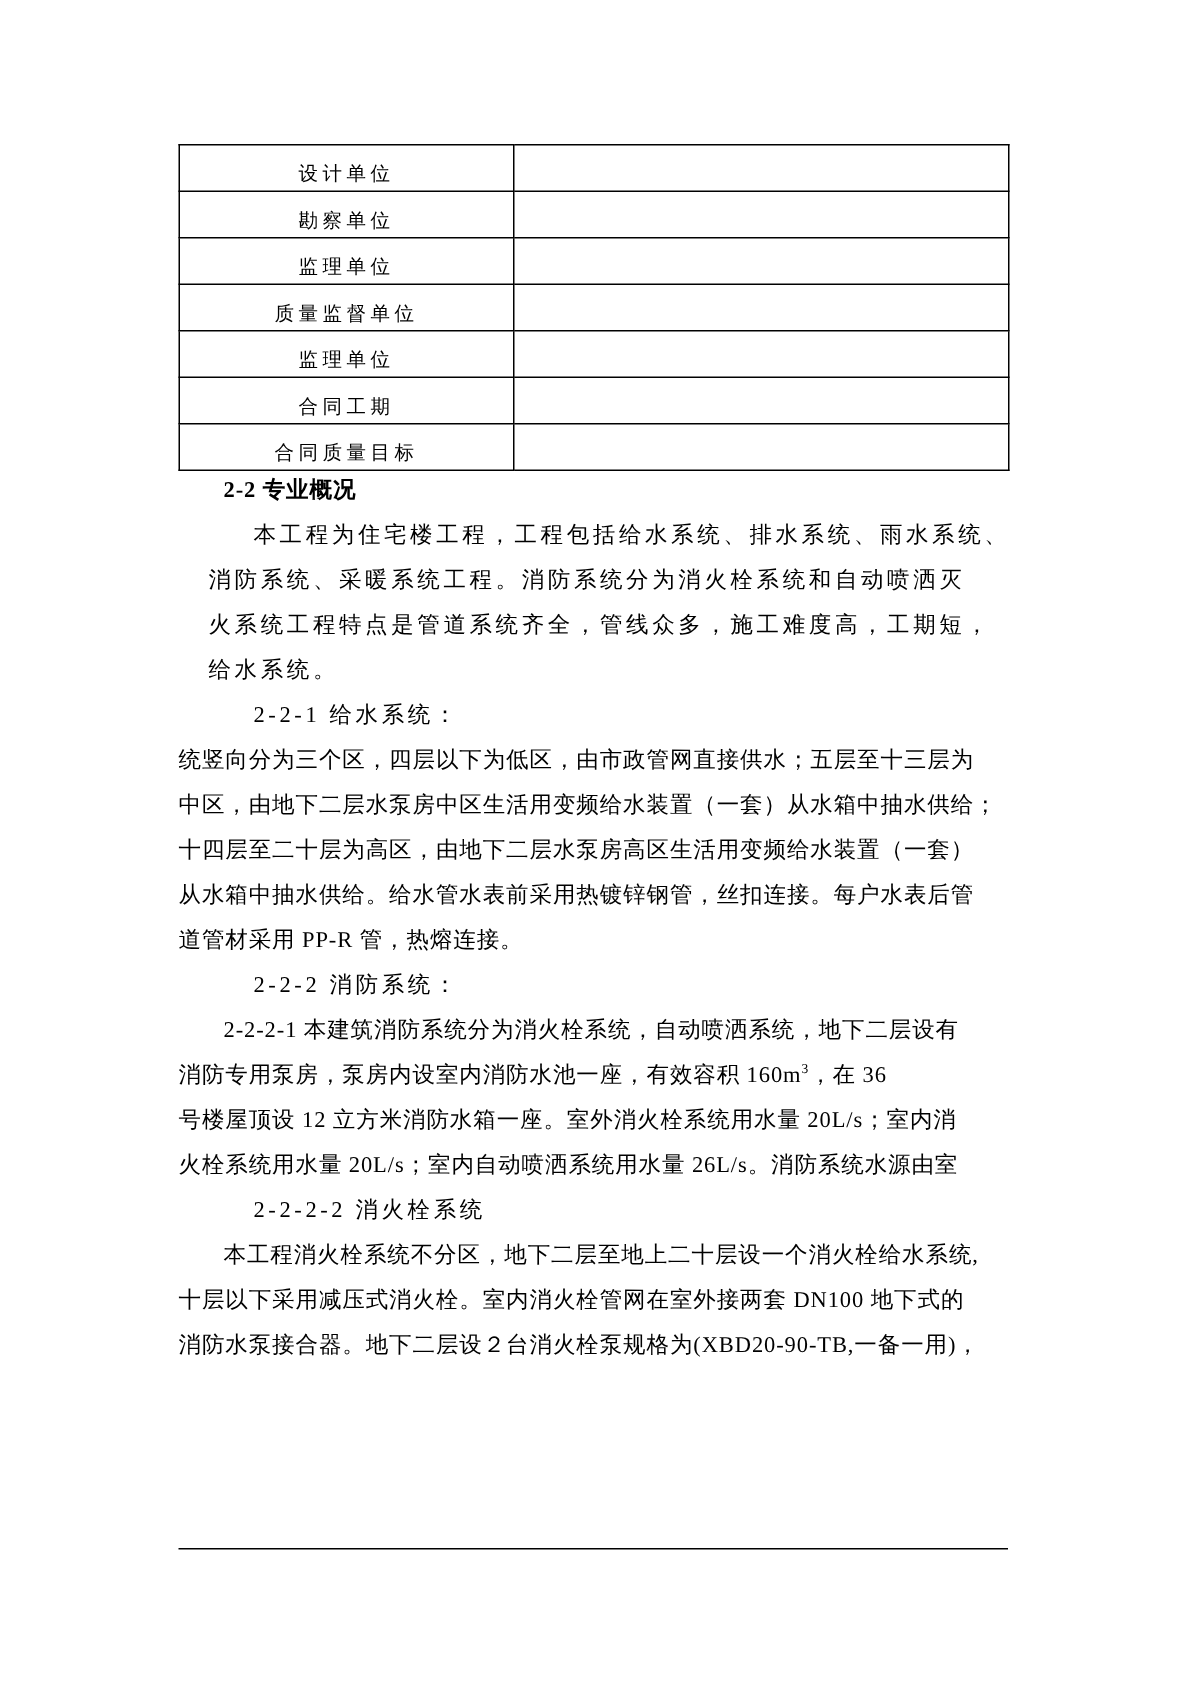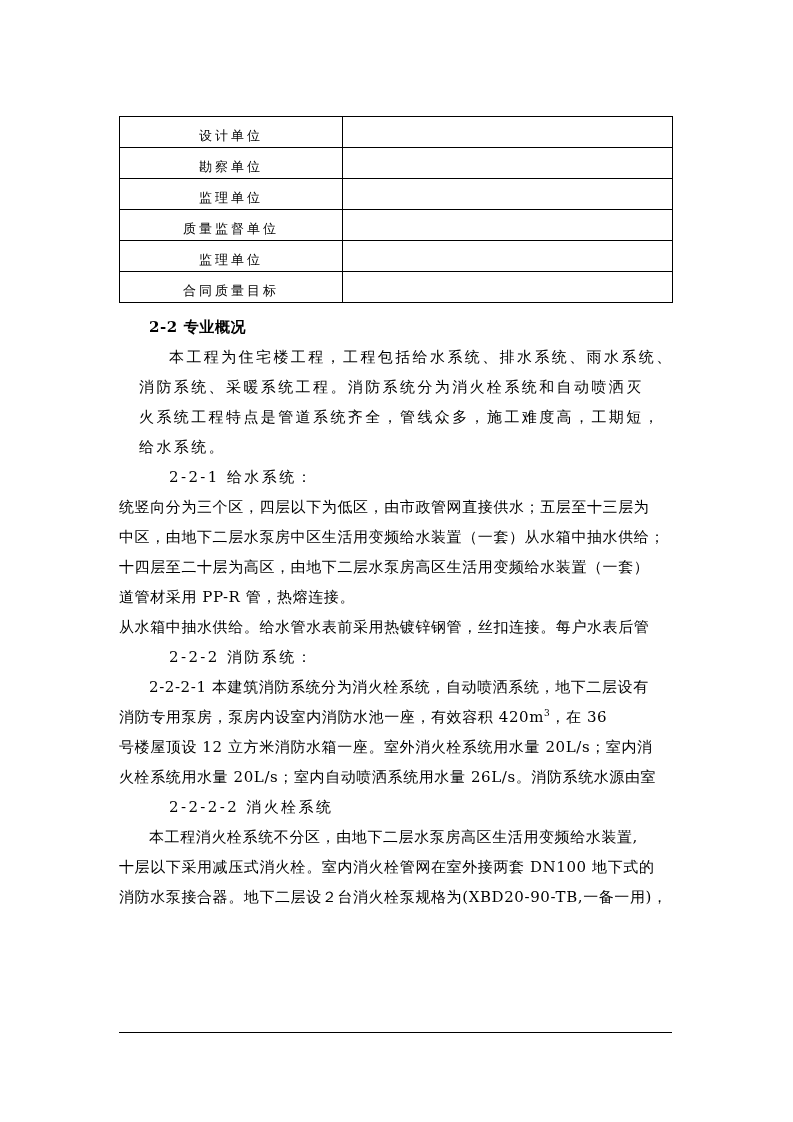--- a/index.html
+++ b/index.html
@@ -19,21 +19,20 @@
       position: absolute;
       left: 0; top: 0;
       width: 793px; height: 1122px;
     }
     table.info {
       position: absolute;
       left: 119px;
       top: 96px;
       width: 554px;
       border-collapse: collapse;
-      margin-top: 20px;
     }
     table.info td {
       border: 1.5px solid #000;
       height: 28px;
       padding: 0;
       font-size: 13px;
       letter-spacing: 3px;
       vertical-align: bottom;
       padding-bottom: 2px;
     }
@@ -46,20 +45,21 @@
       left: 119px;
       width: 554px;
       font-size: 15px;
       line-height: 30px;
       text-align: justify;
     }
     .line {
       white-space: nowrap;
       height: 30px;
       letter-spacing: 0.6px;
+      font-family: Liberation Serif, serif;
     }
     .indent { padding-left: 30px; }
     .heading { font-weight: bold; }
     .spread { letter-spacing: 2.4px; margin-left: 20px; }
     sup { font-size: 9px; line-height: 0; }
     .footer-line {
       position: absolute;
       left: 119px;
       top: 1032px;
       width: 553px;
@@ -88,47 +88,51 @@
       </tr>
       <tr>
         <td class="label">质量监督单位</td>
         <td></td>
       </tr>
       <tr>
         <td class="label">监理单位</td>
         <td></td>
       </tr>
       <tr>
+        <td class="label">合同工期</td>
+        <td></td>
+      </tr>
+      <tr>
         <td class="label">合同质量目标</td>
         <td></td>
       </tr>
     </tbody>
   </table>
 
   <div class="text" style="top: 312px;">
 
     <div class="line indent heading">2-2 专业概况</div>
     <div class="line indent spread">本工程为住宅楼工程，工程包括给水系统、排水系统、雨水系统、</div>
     <div class="line spread">消防系统、采暖系统工程。消防系统分为消火栓系统和自动喷洒灭</div>
     <div class="line spread">火系统工程特点是管道系统齐全，管线众多，施工难度高，工期短，</div>
     <div class="line spread">给水系统。</div>
 
     <div class="line indent spread">2-2-1 给水系统：</div>
     <div class="line">统竖向分为三个区，四层以下为低区，由市政管网直接供水；五层至十三层为</div>
     <div class="line">中区，由地下二层水泵房中区生活用变频给水装置（一套）从水箱中抽水供给；</div>
     <div class="line">十四层至二十层为高区，由地下二层水泵房高区生活用变频给水装置（一套）</div>
+    <div class="line">从水箱中抽水供给。给水管水表前采用热镀锌钢管，丝扣连接。每户水表后管</div>
     <div class="line">道管材采用 PP-R 管，热熔连接。</div>
-    <div class="line">从水箱中抽水供给。给水管水表前采用热镀锌钢管，丝扣连接。每户水表后管</div>
 
     <div class="line indent spread">2-2-2 消防系统：</div>
     <div class="line indent">2-2-2-1 本建筑消防系统分为消火栓系统，自动喷洒系统，地下二层设有</div>
-    <div class="line"><span>消防专用泵房，泵房内设室内消防水池一座，有效容积 420m</span><sup>3</sup><span>，在 36</span></div>
+    <div class="line"><span>消防专用泵房，泵房内设室内消防水池一座，有效容积 160m</span><sup>3</sup><span>，在 36</span></div>
     <div class="line">号楼屋顶设 12 立方米消防水箱一座。室外消火栓系统用水量 20L/s；室内消</div>
     <div class="line">火栓系统用水量 20L/s；室内自动喷洒系统用水量 26L/s。消防系统水源由室</div>
 
     <div class="line indent spread">2-2-2-2 消火栓系统</div>
-    <div class="line indent">本工程消火栓系统不分区，由地下二层水泵房高区生活用变频给水装置,</div>
+    <div class="line indent">本工程消火栓系统不分区，地下二层至地上二十层设一个消火栓给水系统,</div>
     <div class="line">十层以下采用减压式消火栓。室内消火栓管网在室外接两套 DN100 地下式的</div>
     <div class="line">消防水泵接合器。地下二层设２台消火栓泵规格为(XBD20-90-TB,一备一用)，</div>
   </div>
 
   <div class="footer-line"></div>
 </div>
 
 </body></html>

